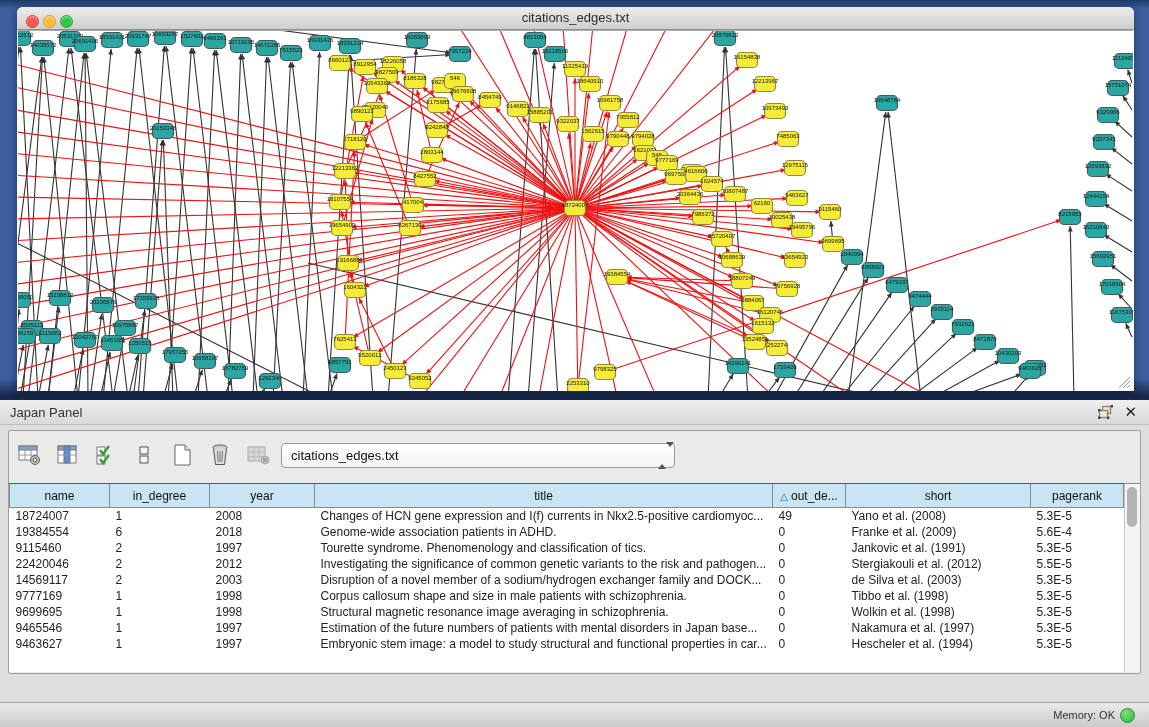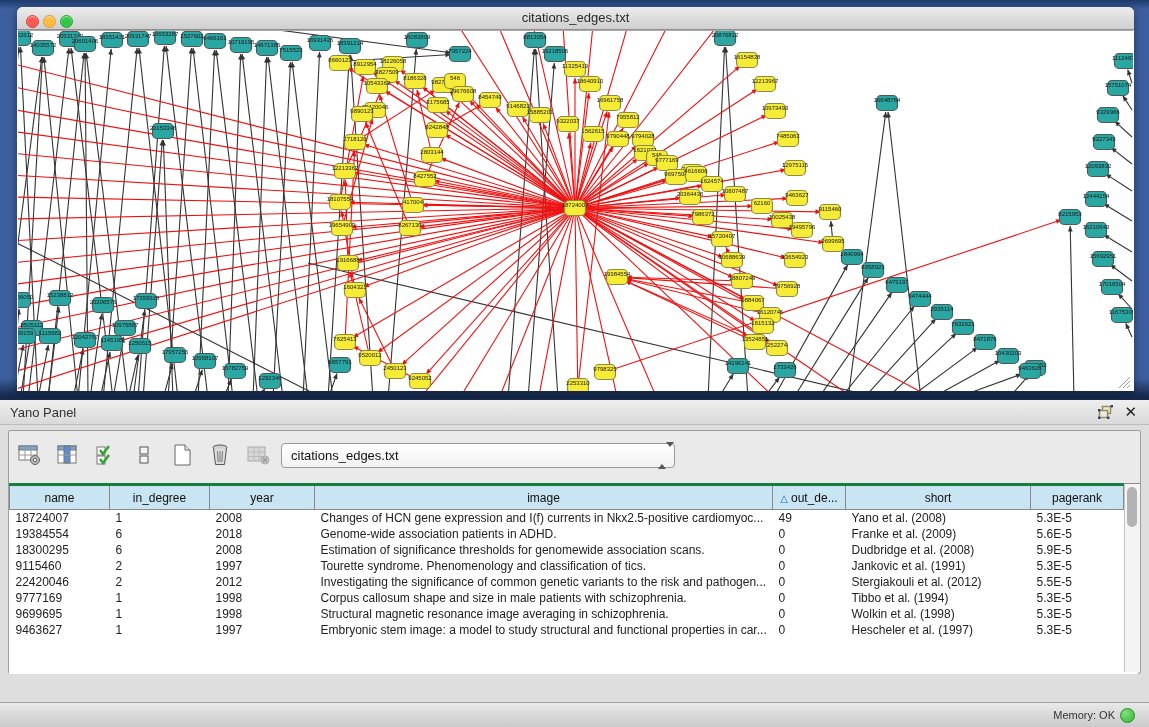--- a/index.html
+++ b/index.html
@@ -62,21 +62,21 @@
   #net-combo{
     position:absolute;left:272px;top:12px;width:392px;height:23px;
     background:linear-gradient(#ffffff,#f2f2f2);
     border:1px solid #9a9a9a;border-radius:4px;cursor:pointer;
   }
   #net-combo .val{position:absolute;left:9px;top:4px;font-size:13px;color:#111;}
   #net-combo .arrows{position:absolute;right:7px;top:3px;width:9px;height:16px;}
   .arr-up{width:0;height:0;border-left:4px solid transparent;border-right:4px solid transparent;border-bottom:5px solid #555;margin-bottom:3px;}
   .arr-dn{width:0;height:0;border-left:4px solid transparent;border-right:4px solid transparent;border-top:5px solid #555;}
   
-  #grid-wrap{position:absolute;left:0px;top:52px;width:1129px;height:188px;background:#fff;border-top:3px solid #15803d;}
+  #grid-wrap{position:absolute;left:0px;top:52px;width:1129px;height:188px;background:#fff;border-top:1px solid #15803d;}
   table#grid{border-collapse:collapse;table-layout:fixed;width:1114px;font-size:12px;color:#111;}
   #grid th{
     height:21px;background:#c9e4f2;border:1px solid #8a8a8a;border-top:none;
     font-weight:normal;font-size:12px;color:#111;text-align:center;overflow:hidden;white-space:nowrap;
   }
   #grid th .sort{color:#1b6fa8;font-size:10px;margin-right:3px;}
   #grid td{
     height:16px;padding:0 0 0 6px;border:none;overflow:hidden;white-space:nowrap;
     text-overflow:ellipsis;font-size:12px;color:#222;
   }
@@ -1033,21 +1033,21 @@
         </svg>
       <svg id="grip" width="14" height="14">
         <path d="M2 13 L13 2 M6 13 L13 6 M10 13 L13 10" stroke="#9a9a9a" stroke-width="1" fill="none"></path>
       </svg>
     </div>
   </div>
 </div>
 
 <div id="table-panel">
   <div id="panel-header">
-    <span id="panel-title">Yano Panel</span>
+    <span id="panel-title">Japan Panel</span>
     <svg id="panel-float" viewBox="0 0 15 14">
       <rect x="4.5" y="1.5" width="8" height="7" fill="none" stroke="#9a8a4a" stroke-width="1.4"></rect>
       <rect x="1.5" y="5.5" width="8" height="7" fill="#e9e9e9" stroke="#9a8a4a" stroke-width="1.4"></rect>
       <rect x="0" y="4" width="2.4" height="2.4" fill="#27417a"></rect>
         <rect x="12.6" y="0" width="2.4" height="2.4" fill="#27417a"></rect>
       <rect x="0" y="11.6" width="2.4" height="2.4" fill="#27417a"></rect>
         <rect x="9" y="11.6" width="2.4" height="2.4" fill="#27417a"></rect>
     </svg>
     <span id="panel-close">✕</span>
   </div>
@@ -1147,21 +1147,21 @@
             <col style="width: 458px;">
             <col style="width: 73px;">
             <col style="width: 185px;">
             <col style="width: 93px;">
           </colgroup>
           <thead id="grid-head">
             <tr>
               <th><span>name</span></th>
               <th><span>in_degree</span></th>
               <th><span>year</span></th>
-              <th><span>image</span></th>
+              <th><span>title</span></th>
               <th><span class="sort">△</span><span>out_de...</span></th>
               <th><span>short</span></th>
               <th><span>pagerank</span></th>
             </tr>
           </thead>
           <tbody id="grid-body">
             <tr class="body-row">
               <td>18724007</td>
               <td>1</td>
               <td>2008</td>
@@ -1170,74 +1170,83 @@
               <td>Yano et al. (2008)</td>
               <td>5.3E-5</td>
             </tr>
             <tr class="body-row">
               <td>19384554</td>
               <td>6</td>
               <td>2018</td>
               <td>Genome-wide association patients in ADHD.</td>
               <td>0</td>
               <td>Franke et al. (2009)</td>
-              <td>5.6E-5</td>
-            </tr>
-            <tr class="body-row">
-              <td>18300295</td>
-              <td>6</td>
-              <td>2008</td>
-              <td>Estimation of significance thresholds for genomewide association scans.</td>
-              <td>0</td>
-              <td>Dudbridge et al. (2008)</td>
-              <td>5.9E-5</td>
+              <td>5.6E-4</td>
             </tr>
             <tr class="body-row">
               <td>9115460</td>
               <td>2</td>
               <td>1997</td>
               <td>Tourette syndrome. Phenomenology and classification of tics.</td>
               <td>0</td>
               <td>Jankovic et al. (1991)</td>
               <td>5.3E-5</td>
             </tr>
             <tr class="body-row">
               <td>22420046</td>
               <td>2</td>
               <td>2012</td>
               <td>Investigating the significance of common genetic variants to the risk and pathogen...</td>
               <td>0</td>
               <td>Stergiakouli et al. (2012)</td>
               <td>5.5E-5</td>
             </tr>
             <tr class="body-row">
+              <td>14569117</td>
+              <td>2</td>
+              <td>2003</td>
+              <td>Disruption of a novel member of a sodium/hydrogen exchanger family and DOCK...</td>
+              <td>0</td>
+              <td>de Silva et al. (2003)</td>
+              <td>5.3E-5</td>
+            </tr>
+            <tr class="body-row">
               <td>9777169</td>
               <td>1</td>
               <td>1998</td>
               <td>Corpus callosum shape and size in male patients with schizophrenia.</td>
               <td>0</td>
-              <td>Tibbo et al. (1994)</td>
+              <td>Tibbo et al. (1998)</td>
               <td>5.3E-5</td>
             </tr>
             <tr class="body-row">
               <td>9699695</td>
               <td>1</td>
               <td>1998</td>
               <td>Structural magnetic resonance image averaging in schizophrenia.</td>
               <td>0</td>
               <td>Wolkin et al. (1998)</td>
               <td>5.3E-5</td>
             </tr>
             <tr class="body-row">
+              <td>9465546</td>
+              <td>1</td>
+              <td>1997</td>
+              <td>Estimation of the future numbers of patients with mental disorders in Japan base...</td>
+              <td>0</td>
+              <td>Nakamura et al. (1997)</td>
+              <td>5.3E-5</td>
+            </tr>
+            <tr class="body-row">
               <td>9463627</td>
               <td>1</td>
               <td>1997</td>
               <td>Embryonic stem image: a model to study structural and functional properties in car...</td>
               <td>0</td>
-              <td>Hescheler et al. (1997)</td>
+              <td>Hescheler et al. (1994)</td>
               <td>5.3E-5</td>
             </tr>
           </tbody>
         </table>
     </div>
     <div id="vscroll">
       <div id="vthumb"></div>
     </div>
 
     <div id="tabs">

